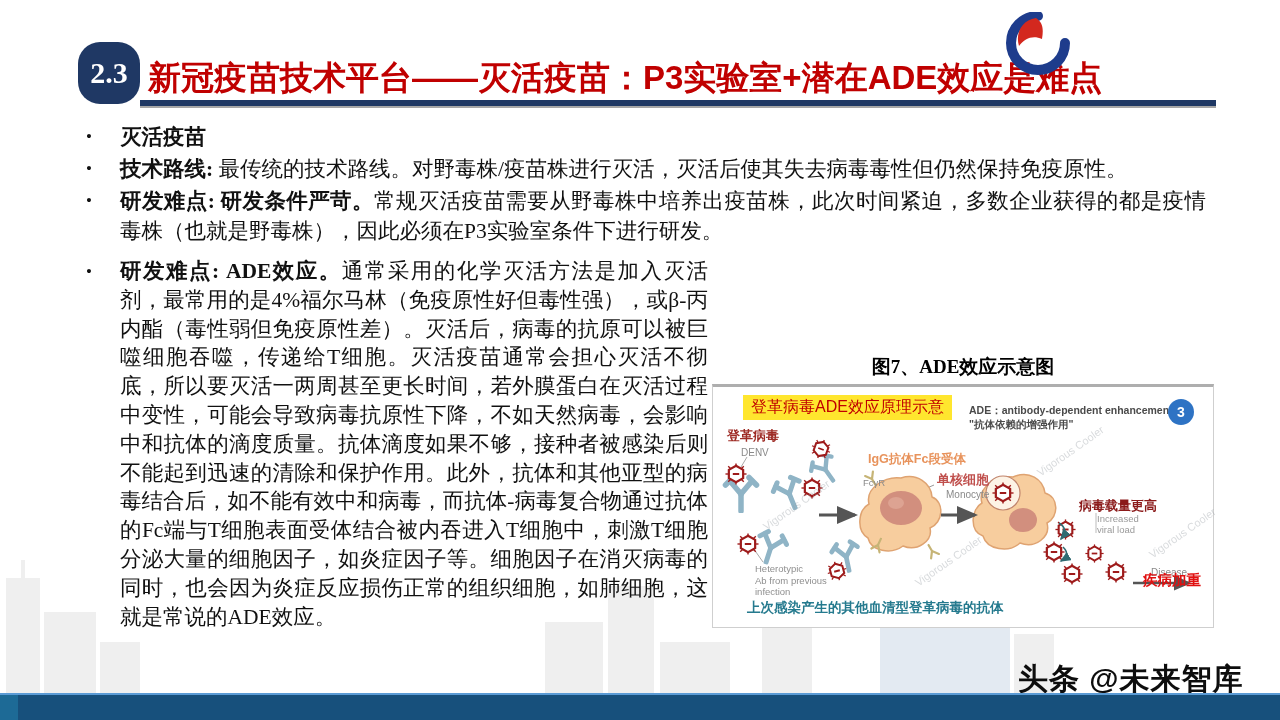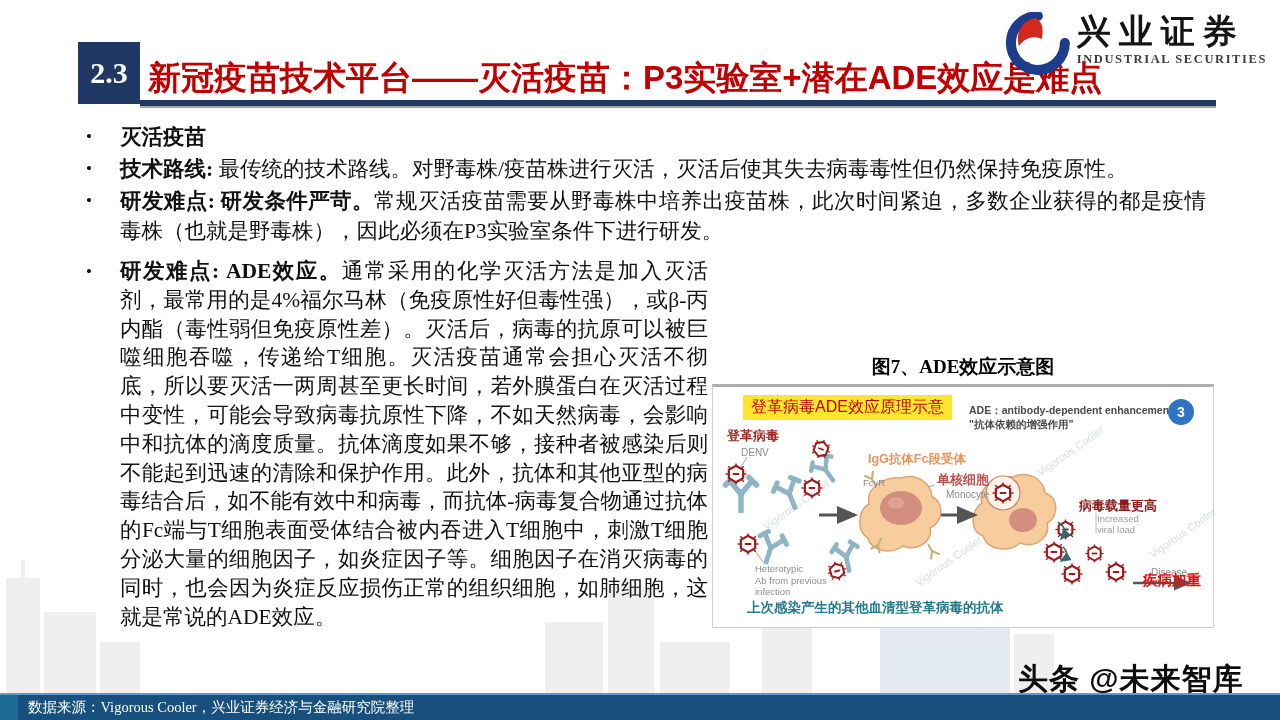--- a/index.html
+++ b/index.html
@@ -7,21 +7,21 @@
        font-family:"Liberation Sans","DejaVu Sans",sans-serif;}
   .abs{position:absolute;}
 
   
   .bldg{position:absolute;background:#efefef;z-index:0;}
   .bldg.blue{background:#e3eaf2;}
 
   
   .section-badge{left:78px;top:42px;width:62px;height:62px;background:#1f3864;z-index:3;
     display:flex;align-items:center;justify-content:center;
-    color:#ffffff;font-family:"Liberation Serif","DejaVu Serif",serif;font-weight:bold;font-size:30px;}
+    color:#ffffff;font-family:"Liberation Serif","DejaVu Serif",serif;font-weight:bold;font-size:30px;border-radius:22px;}
   .page-title{left:148px;top:56px;width:1080px;z-index:3;color:#c00000;
     font-weight:bold;font-size:33px;letter-spacing:0px;white-space:nowrap;}
   .title-rule{left:140px;top:100px;width:1076px;height:6px;background:#1f3864;z-index:2;}
   .title-rule-shadow{left:140px;top:106px;width:1076px;height:2px;background:#a6a6a6;z-index:2;}
 
   
   .logo{left:1005px;top:12px;width:262px;height:72px;z-index:3;display:flex;}
   .logo-mark{width:66px;height:64px;}
   .logo-text{margin-left:6px;}
   .logo-cn{font-family:"Liberation Serif","DejaVu Serif",serif;font-weight:bold;font-size:34px;
@@ -97,24 +97,20 @@
 <div class="abs section-badge">2.3</div>
 <div class="abs page-title">新冠疫苗技术平台——灭活疫苗：P3实验室+潜在ADE效应是难点</div>
 <div class="abs title-rule"></div>
 <div class="abs title-rule-shadow"></div>
 
 <div class="abs logo">
   <svg class="logo-mark" viewBox="0 0 64 64">
     <path d="M32 4 a27 27 0 1 0 27 27" fill="none" stroke="#1e3c8c" stroke-width="10" stroke-linecap="round"></path>
     <path d="M30 6 C 16 8, 9 21, 13 34 C 19 26, 27 23, 36 27 C 38 15, 36 10, 30 6 Z" fill="#d3281e"></path>
   </svg>
-  <div class="logo-text">
-    <div class="logo-cn">兴业证券</div>
-    <div class="logo-en">INDUSTRIAL SECURITIES</div>
-  </div>
 </div>
 
 <div class="abs bullets">
   <div class="bullet">
     <div class="dot">•</div>
     <div class="btxt w-wide"><span class="lead">灭活疫苗</span><span></span></div>
   </div>
   <div class="bullet">
     <div class="dot">•</div>
     <div class="btxt w-wide"><span class="lead">技术路线: </span><span>最传统的技术路线。对野毒株/疫苗株进行灭活，灭活后使其失去病毒毒性但仍然保持免疫原性。</span></div>
@@ -252,14 +248,13 @@
     <div class="lbl disease-en">Disease</div>
     <div class="lbl disease-cn">疾病加重</div>
     <div class="lbl fig-note">上次感染产生的其他血清型登革病毒的抗体</div>
   </div>
 </div>
 
 <div class="abs br-watermark">头条 @未来智库</div>
 
 <div class="abs footer">
   <div class="footer-sq"></div>
-  <div class="footer-text">数据来源：Vigorous Cooler，兴业证券经济与金融研究院整理</div>
 </div>
 
 </body></html>

